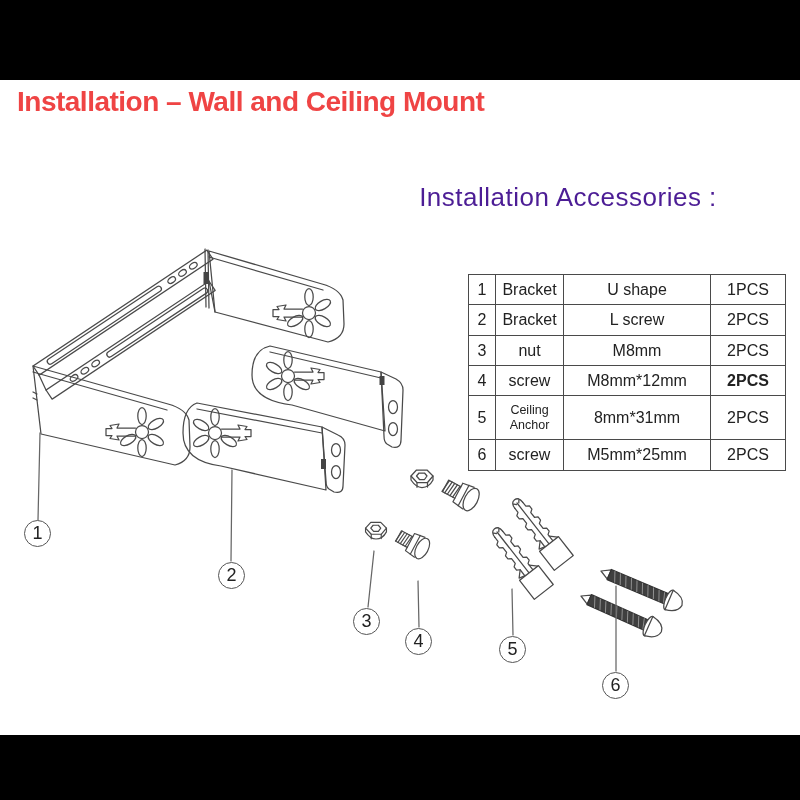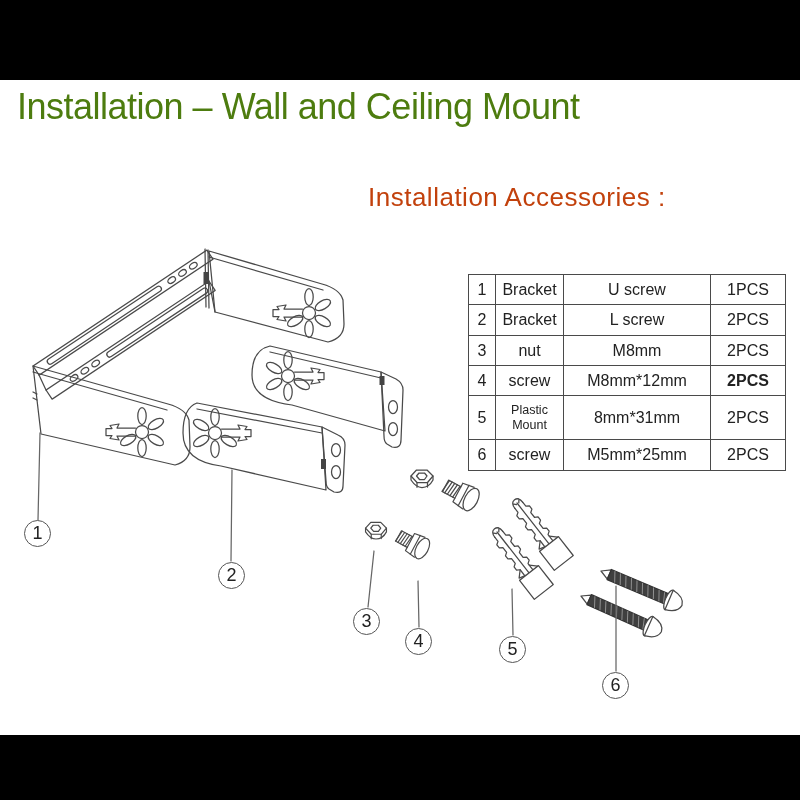--- a/index.html
+++ b/index.html
@@ -2,23 +2,23 @@
 <html><head>
 <meta charset="utf-8">
 <style>
   html,body{margin:0;padding:0;background:#888;}
   .stage{position:relative;width:800px;height:800px;background:#ffffff;overflow:hidden;
          font-family:"Liberation Sans", sans-serif;}
   .bar{position:absolute;left:0;width:800px;background:#000;}
   .bar.top{top:0;height:80px;}
   .bar.bottom{top:735px;height:65px;}
   .page-title{position:absolute;left:17px;top:86px;width:740px;
-              font-size:36px;font-weight:400;letter-spacing:-0.5px;color:#4d7c0f;}
+              font-size:28px;font-weight:700;letter-spacing:-0.5px;color:#ef4444;}
   .acc-heading{position:absolute;left:368px;top:182px;width:400px;
-               font-size:26px;font-weight:400;color:#c2410c;letter-spacing:0.5px;}
+               font-size:26px;font-weight:400;color:#4c1d95;letter-spacing:0.5px;text-align:center;}
   table.acc{position:absolute;left:468px;top:274px;width:317px;border-collapse:collapse;
             table-layout:fixed;font-size:16px;color:#222;}
   table.acc td{border:1.4px solid #4a4a4a;text-align:center;vertical-align:middle;
                padding:0;overflow:hidden;}
   td.small{font-size:12.5px;line-height:1.2;}
   td.bold{font-weight:700;}
   .diagram-svg{position:absolute;left:0;top:0;}
   .callout{position:absolute;width:27px;height:27px;border:1.4px solid #555;border-radius:50%;
            background:#fff;display:flex;align-items:center;justify-content:center;
            font-size:18px;color:#222;box-sizing:border-box;}
@@ -162,21 +162,21 @@
     <colgroup>
         <col style="width:27px">
         <col style="width:68px">
         <col style="width:147px">
         <col style="width:75px">
       </colgroup>
     <tbody>
       <tr style="height:30px">
         <td>1</td>
         <td>Bracket</td>
-        <td>U screw</td>
+        <td>U shape</td>
         <td>1PCS</td>
       </tr>
       <tr style="height:31px">
         <td>2</td>
         <td>Bracket</td>
         <td>L screw</td>
         <td>2PCS</td>
       </tr>
       <tr style="height:30px">
         <td>3</td>
@@ -185,21 +185,21 @@
         <td>2PCS</td>
       </tr>
       <tr style="height:30px">
         <td>4</td>
         <td>screw</td>
         <td>M8mm*12mm</td>
         <td class="bold">2PCS</td>
       </tr>
       <tr style="height:44px">
         <td>5</td>
-        <td class="small">Plastic Mount</td>
+        <td class="small">Ceiling Anchor</td>
         <td>8mm*31mm</td>
         <td>2PCS</td>
       </tr>
       <tr style="height:31px">
         <td>6</td>
         <td>screw</td>
         <td>M5mm*25mm</td>
         <td>2PCS</td>
       </tr>
     </tbody>

